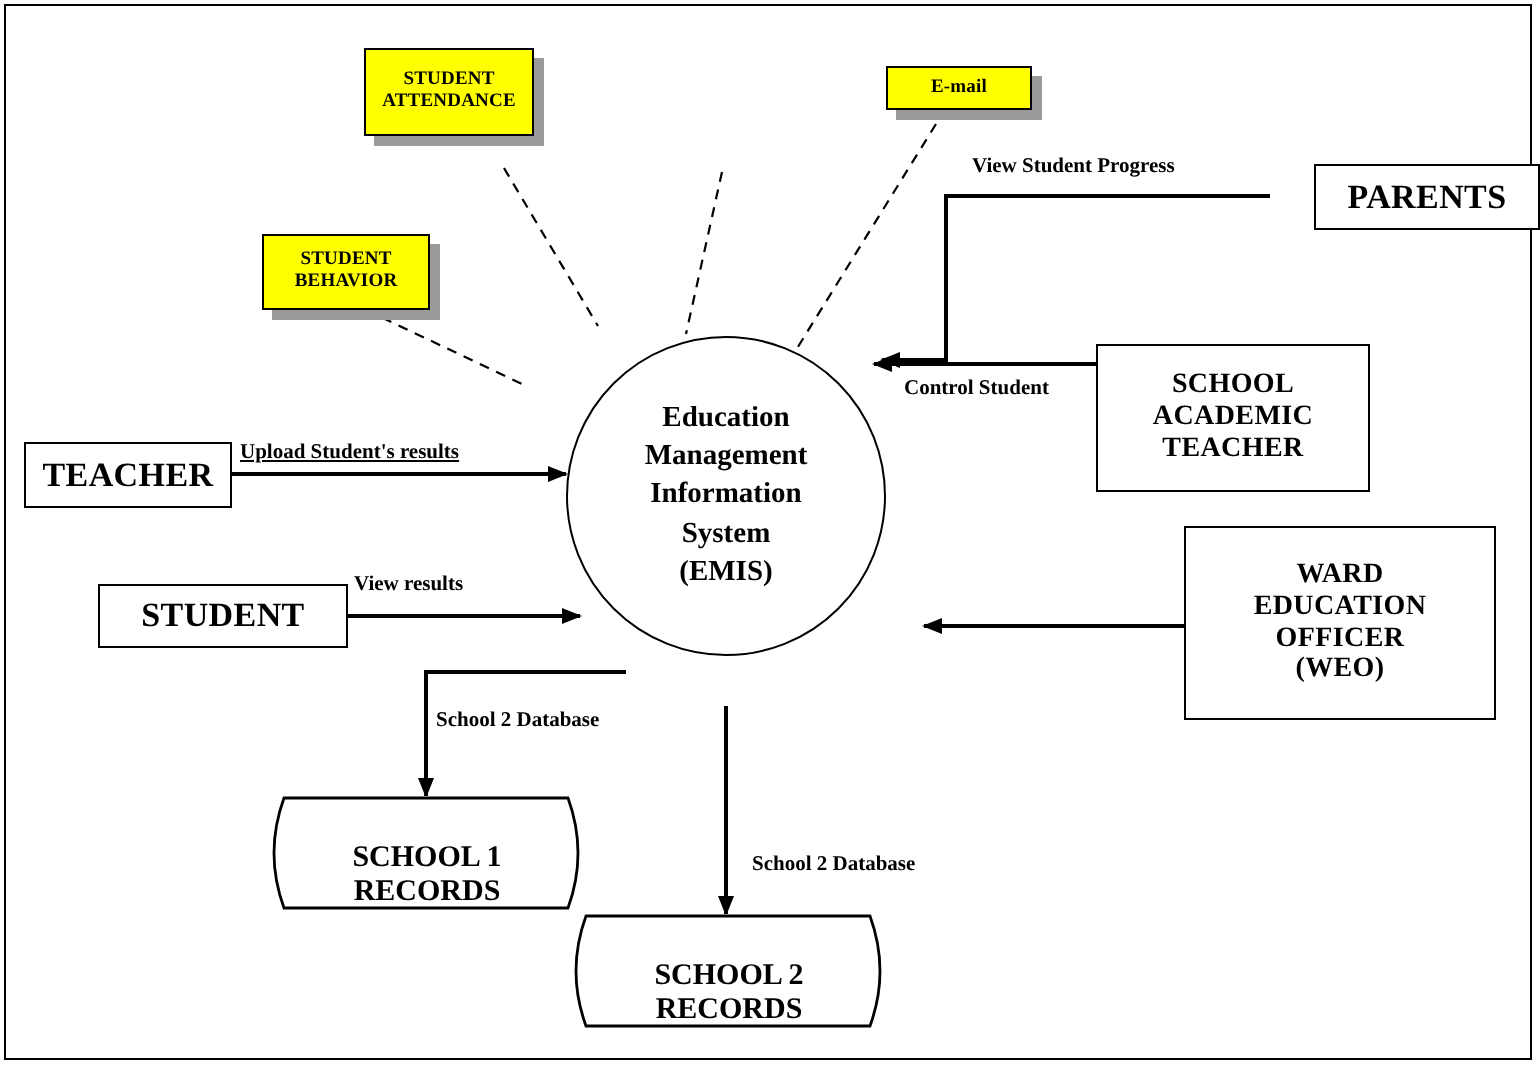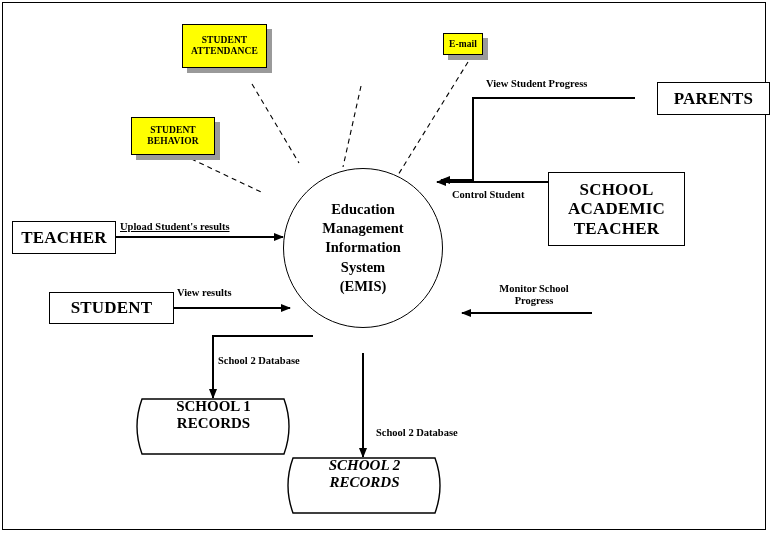--- a/index.html
+++ b/index.html
@@ -39,21 +39,21 @@
     display: flex;
     align-items: center;
     justify-content: center;
     text-align: center;
     line-height: 1.12;
   }
   .entity {
     border: 1px solid #000;
     background: #ffffff;
     font-weight: bold;
-    font-size: 17px;
+    font-size: 14px;
     letter-spacing: .2px;
   }
   .note {
     background: #ffff00;
     border: 1px solid #000;
     font-weight: bold;
     font-size: 9.5px;
     font-family: "Liberation Serif", serif;
     letter-spacing: .1px;
     box-shadow: 5px 5px 0 0 #9a9a9a;
@@ -65,21 +65,21 @@
     background: #ffffff;
     font-weight: bold;
     font-size: 14.5px;
     line-height: 1.32;
   }
   
   .datastore {
     position: absolute;
     box-sizing: border-box;
     display: flex;
-    align-items: flex-start;
+    align-items: flex-end;
     justify-content: center;
     text-align: center;
     font-weight: bold;
     font-size: 15px;
     line-height: 1.15;
     background: #ffffff;
   }
   .datastore .ds-inner { position: relative; z-index: 2; }
   .datastore svg.ds-shape {
     position: absolute;
@@ -153,21 +153,21 @@
   </svg>
 
   <div class="node note" style="left:182px; top:24px; width:85px; height:44px;">
     <div>
       <div>STUDENT</div>
       <div>ATTENDANCE</div>
     </div>
   </div>
 
 
-  <div class="node note" style="left:443px; top:33px; width:40px; height:22px;">
+  <div class="node note" style="left:443px; top:33px; width:73px; height:22px;">
     <div>E-mail</div>
   </div>
 
   <div class="node note" style="left:131px; top:117px; width:84px; height:38px;">
     <div>
       <div>STUDENT</div>
       <div>BEHAVIOR</div>
     </div>
   </div>
 
@@ -186,54 +186,61 @@
   </div>
 
   <div class="node entity" style="left:548px; top:172px; width:137px; height:74px;">
     <div>
       <div>SCHOOL</div>
       <div>ACADEMIC</div>
       <div>TEACHER</div>
     </div>
   </div>
 
+  <div class="node entity" style="left:592px; top:263px; width:156px; height:97px;">
+    <div>
+      <div>WARD</div>
+      <div>EDUCATION</div>
+      <div>OFFICER</div>
+      <div>(WEO)</div>
+    </div>
+  </div>
 
   <div class="node entity" style="left:12px; top:221px; width:104px; height:33px; font-size:17px;">
     <div>TEACHER</div>
   </div>
 
   <div class="node entity" style="left:49px; top:292px; width:125px; height:32px; font-size:17px;">
     <div>STUDENT</div>
   </div>
 
   <div class="datastore" style="left:132px; top:398px; width:163px; height:57px;">
     <svg class="ds-shape" viewBox="0 0 163 57" preserveAspectRatio="none">
       <path d="M10,1 L152,1 Q162,28.5 152,56 L10,56 Q0,28.5 10,1 Z" fill="#ffffff" stroke="#000" stroke-width="1.4" vector-effect="non-scaling-stroke"></path>
     </svg>
     <div class="ds-inner">
       <div>SCHOOL 1</div>
       <div>RECORDS</div>
     </div>
   </div>
 
-  <div class="datastore" style="left:283px; top:457px; width:163px; height:57px;font-style:italic;">
+  <div class="datastore" style="left:283px; top:457px; width:163px; height:57px;">
     <svg class="ds-shape" viewBox="0 0 163 57" preserveAspectRatio="none">
       <path d="M10,1 L152,1 Q162,28.5 152,56 L10,56 Q0,28.5 10,1 Z" fill="#ffffff" stroke="#000" stroke-width="1.4" vector-effect="non-scaling-stroke"></path>
     </svg>
     <div class="ds-inner">
       <div>SCHOOL 2</div>
       <div>RECORDS</div>
     </div>
   </div>
 
   <div class="elabel" style="left:486px; top:78px;">View Student Progress</div>
 
   <div class="elabel" style="left:452px; top:189px;">Control Student</div>
 
-  <div class="elabel two" style="left:481px; top:283px; width:106px;">Monitor School<br>Progress</div>
 
   <div class="elabel" style="left:120px; top:221px;text-decoration:underline;">Upload Student's results</div>
 
   <div class="elabel" style="left:177px; top:287px;">View results</div>
 
   <div class="elabel" style="left:218px; top:355px;">School 2 Database</div>
 
   <div class="elabel" style="left:376px; top:427px;">School 2 Database</div>
 
 </div>

